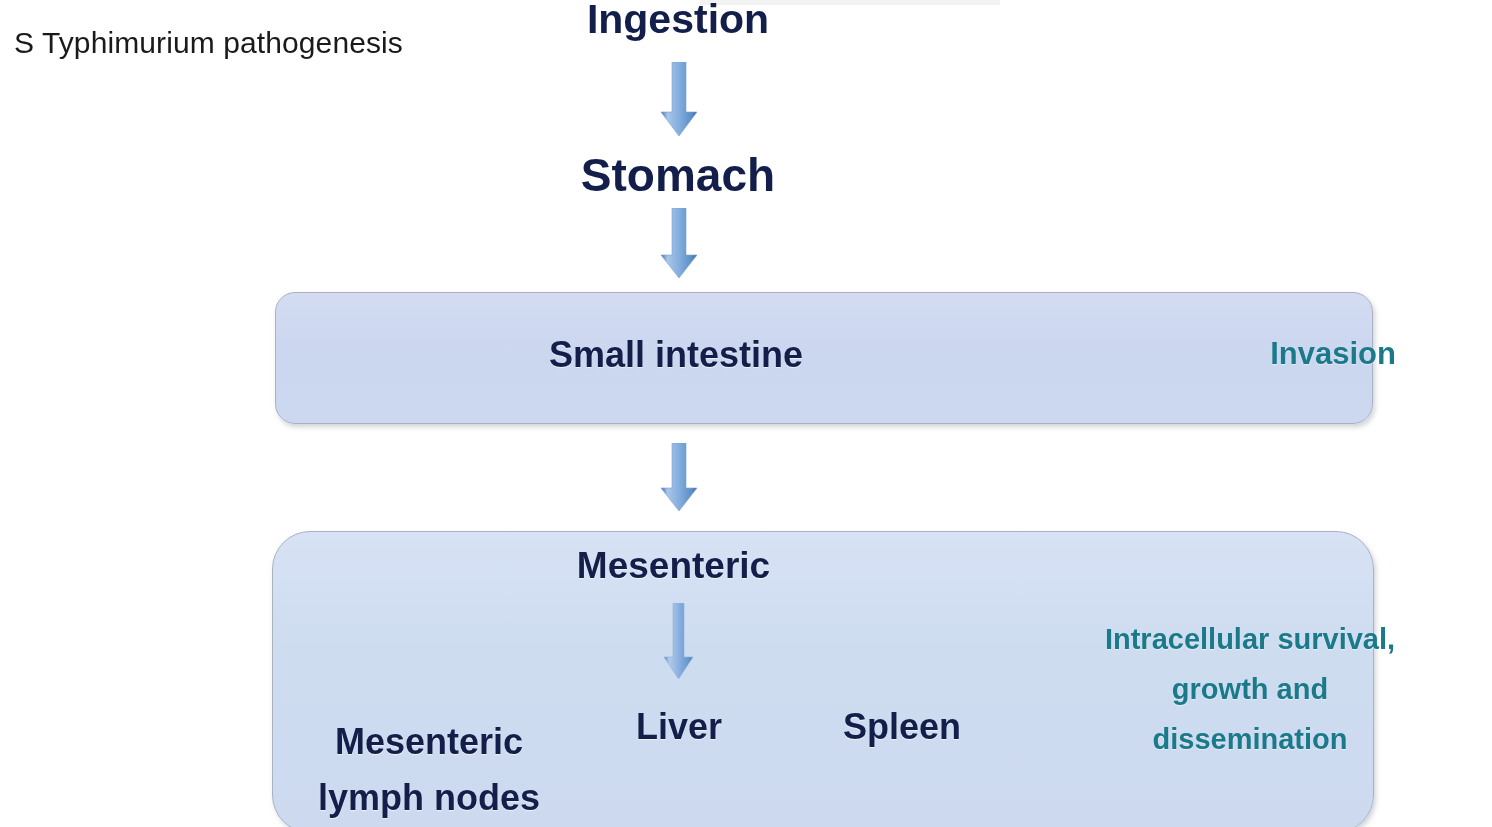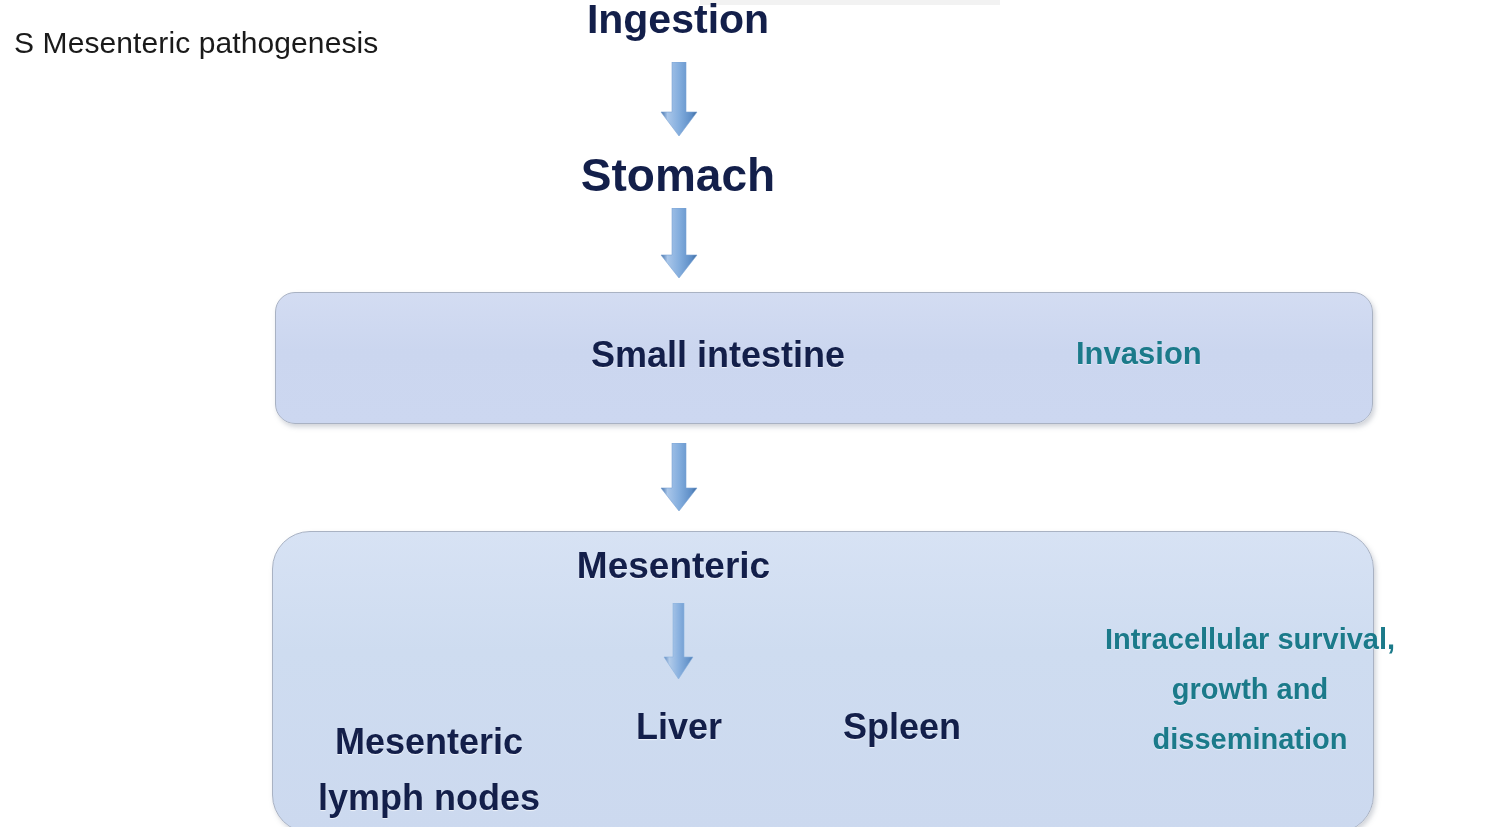--- a/index.html
+++ b/index.html
@@ -63,25 +63,24 @@
   }
   #lbl-stomach {
     left: 0; top: 148px; width: 1356px;
     text-align: center;
     font-size: 46px;
   }
   #lbl-small-intestine {
     left: 276px; top: 334px; width: 800px;
     text-align: center;
     font-size: 36px;
-    padding-left: 42px;
   }
   #lbl-invasion {
     left: 1076px; top: 336px; width: 320px;
-    text-align: left;
+    text-align: right;
     font-size: 31px;
   }
   #lbl-phagocytes {
     left: 276px; top: 545px; width: 795px;
     text-align: center;
     font-size: 37px;
   }
   #lbl-mln {
     left: 284px; top: 694px; width: 290px;
     text-align: center;
@@ -140,21 +139,21 @@
   #arrow-intestine-phagocytes { left: 656px; top: 443px; }
   #arrow-phagocytes-liver { left: 662px; top: 603px; }
 </style>
 </head>
 <body>
 
 <div id="canvas">
 
   <div class="top-band"></div>
 
-  <div class="diagram-title">S Mesenteric pathogenesis</div>
+  <div class="diagram-title">S Typhimurium pathogenesis</div>
 
   <div class="navy" id="lbl-ingestion">Ingestion</div>
 
   <div class="arrow" id="arrow-ingestion-stomach">
     <svg width="46" height="78" viewBox="0 0 46 78">
       <defs>
         <linearGradient id="ag1" x1="0" y1="0" x2="1" y2="0">
           <stop offset="0%" stop-color="#3f6ea8"></stop>
           <stop offset="18%" stop-color="#a9c6e9"></stop>
           <stop offset="50%" stop-color="#84aede"></stop>

